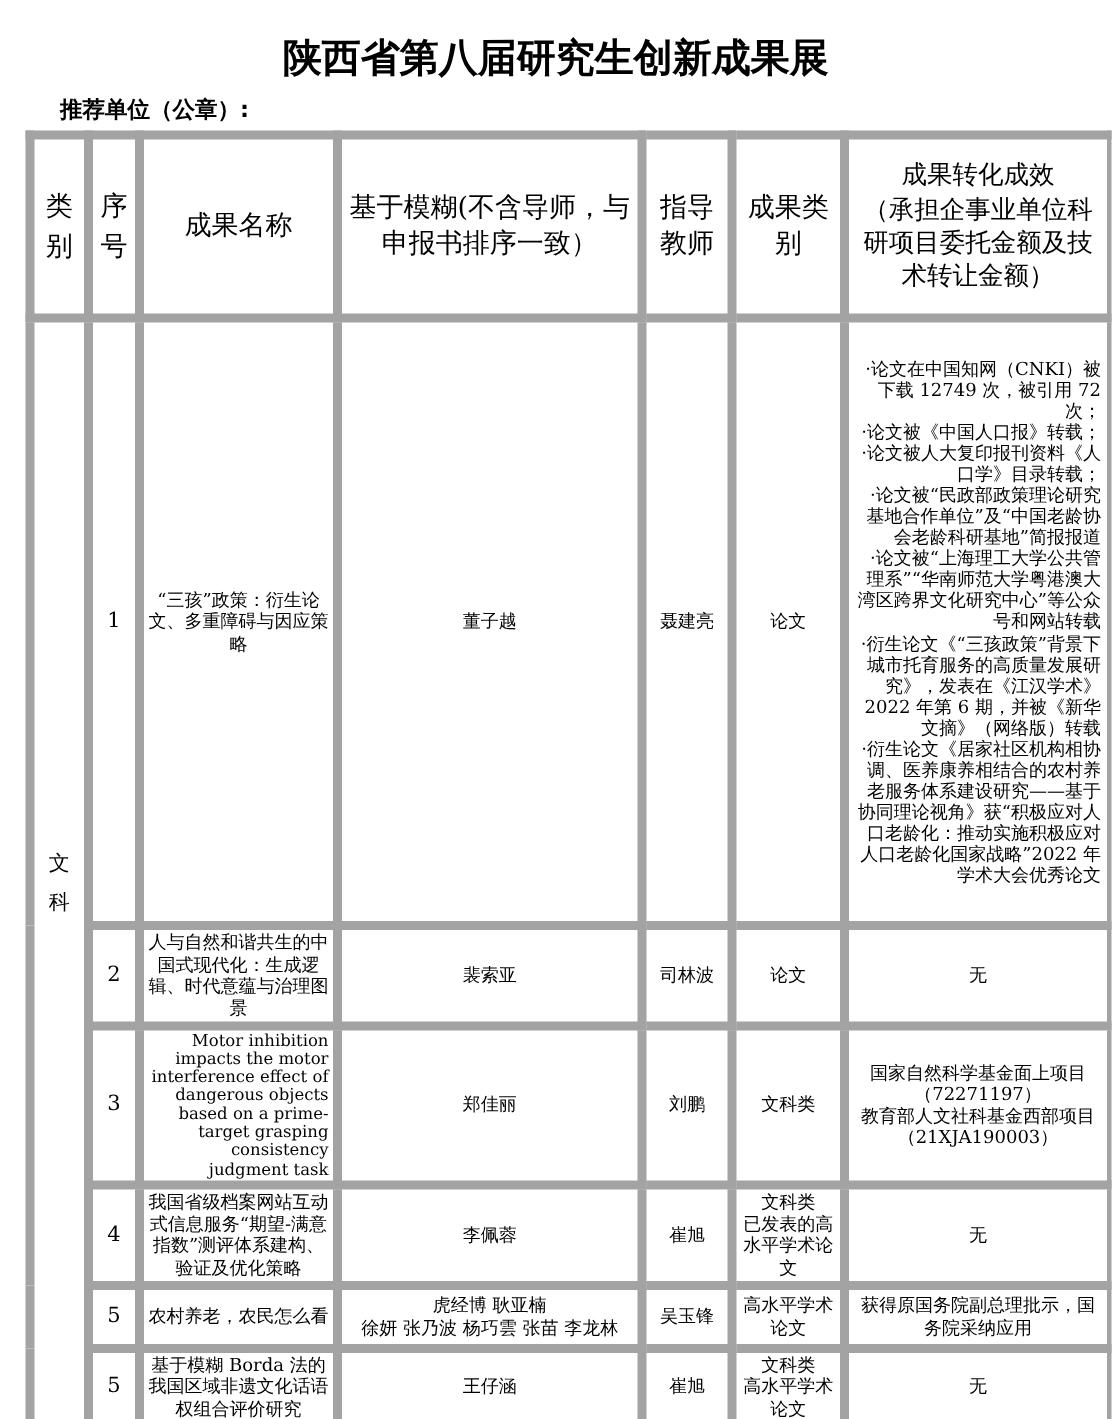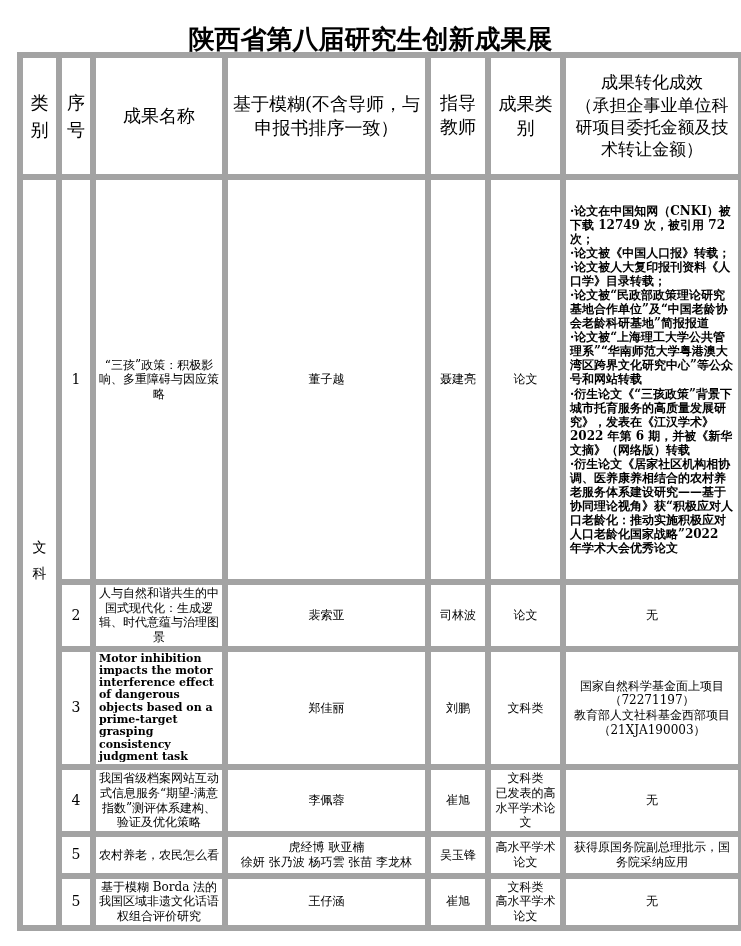--- a/index.html
+++ b/index.html
@@ -45,45 +45,46 @@
     overflow: hidden;
     word-break: break-word;
   }
   tr.header-row td {
     font-size: 18px;
     line-height: 1.32;
     padding: 2px 2px;
   }
   
   .stack-h { display: inline-block; width: 1.15em; word-break: break-all; line-height: 1.5; }
-  .stack2 { display: inline-block; width: 2.3em; word-break: break-all; font-family: Liberation Serif, serif; }
+  .stack2 { display: inline-block; width: 2.3em; word-break: break-all; }
   .cat-stack { display: inline-block; width: 1.1em; word-break: break-all; font-size: 14px; line-height: 1.9; margin-top: 16px; }
 
   .pre { white-space: pre-line; }
-  .left { text-align: left; font-weight: bold; }
+  .left { text-align: right; }
   .serial { font-size: 14px; }
   .eng { font-size: 11px; line-height: 1.12; }
   .effect-list { font-size: 12px; line-height: 1.17; padding: 2px 4px; }
   .tight { padding: 1px 0; }
 
   tr.h-row  { height: 122px; }
   tr.r1 { height: 405px; }
   tr.r2 { height: 52px; }
   tr.r3 { height: 88px; }
   tr.r4 { height: 58px; }
   tr.r5 { height: 42px; }
   tr.r6 { height: 41px; }
 </style>
 </head>
 <body>
 
 <div class="page">
 
   <h1 class="title-line title-1">陕西省第八届研究生创新成果展</h1>
 
+  <div class="unit-label">推荐单位（公章）:</div>
 
   <table class="results">
     <colgroup>
       <col style="width:39px">
       <col style="width:34px">
       <col style="width:132px">
       <col style="width:203px">
       <col style="width:60px">
       <col style="width:75px">
       <col style="width:178px">
@@ -98,21 +99,21 @@
       <td><span class="stack2">指导教师</span></td>
       <td class="pre">成果类
 别</td>
       <td class="pre" style="font-size:17px">成果转化成效
 （承担企事业单位科研项目委托金额及技术转让金额）</td>
     </tr>
 
     <tr class="r1">
       <td rowspan="6"><span class="cat-stack">文科</span></td>
       <td class="serial">1</td>
-      <td>“三孩”政策：积极影响、多重障碍与因应策略</td>
+      <td>“三孩”政策：衍生论文、多重障碍与因应策略</td>
       <td>董子越</td>
       <td>聂建亮</td>
       <td class="tight">论文</td>
       <td class="left pre effect-list">·论文在中国知网（CNKI）被下载 12749 次，被引用 72 次；
 ·论文被《中国人口报》转载；
 ·论文被人大复印报刊资料《人口学》目录转载；
 ·论文被“民政部政策理论研究基地合作单位”及“中国老龄协会老龄科研基地”简报报道
 ·论文被“上海理工大学公共管理系”“华南师范大学粤港澳大湾区跨界文化研究中心”等公众号和网站转载
 ·衍生论文《“三孩政策”背景下城市托育服务的高质量发展研究》，发表在《江汉学术》2022 年第 6 期，并被《新华文摘》（网络版）转载
 ·衍生论文《居家社区机构相协调、医养康养相结合的农村养老服务体系建设研究——基于协同理论视角》获“积极应对人口老龄化：推动实施积极应对人口老龄化国家战略”2022 年学术大会优秀论文</td>

